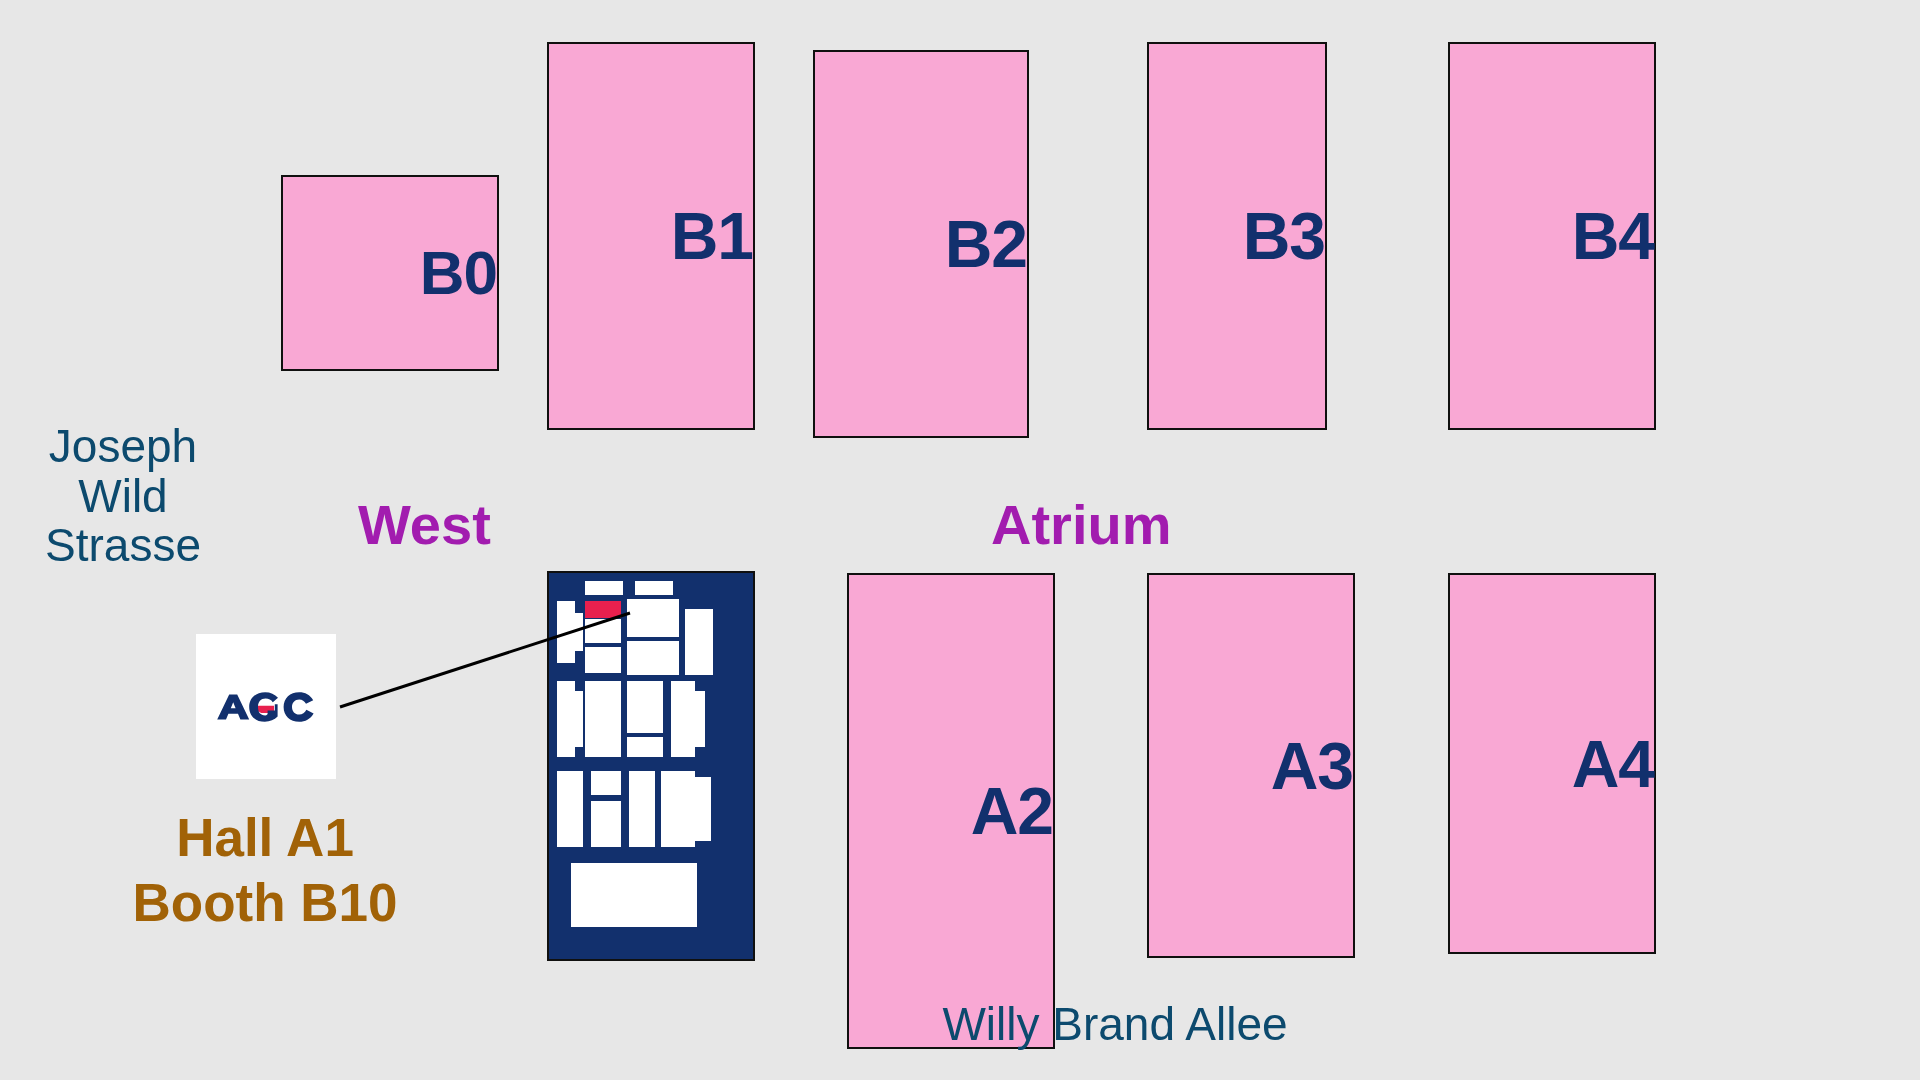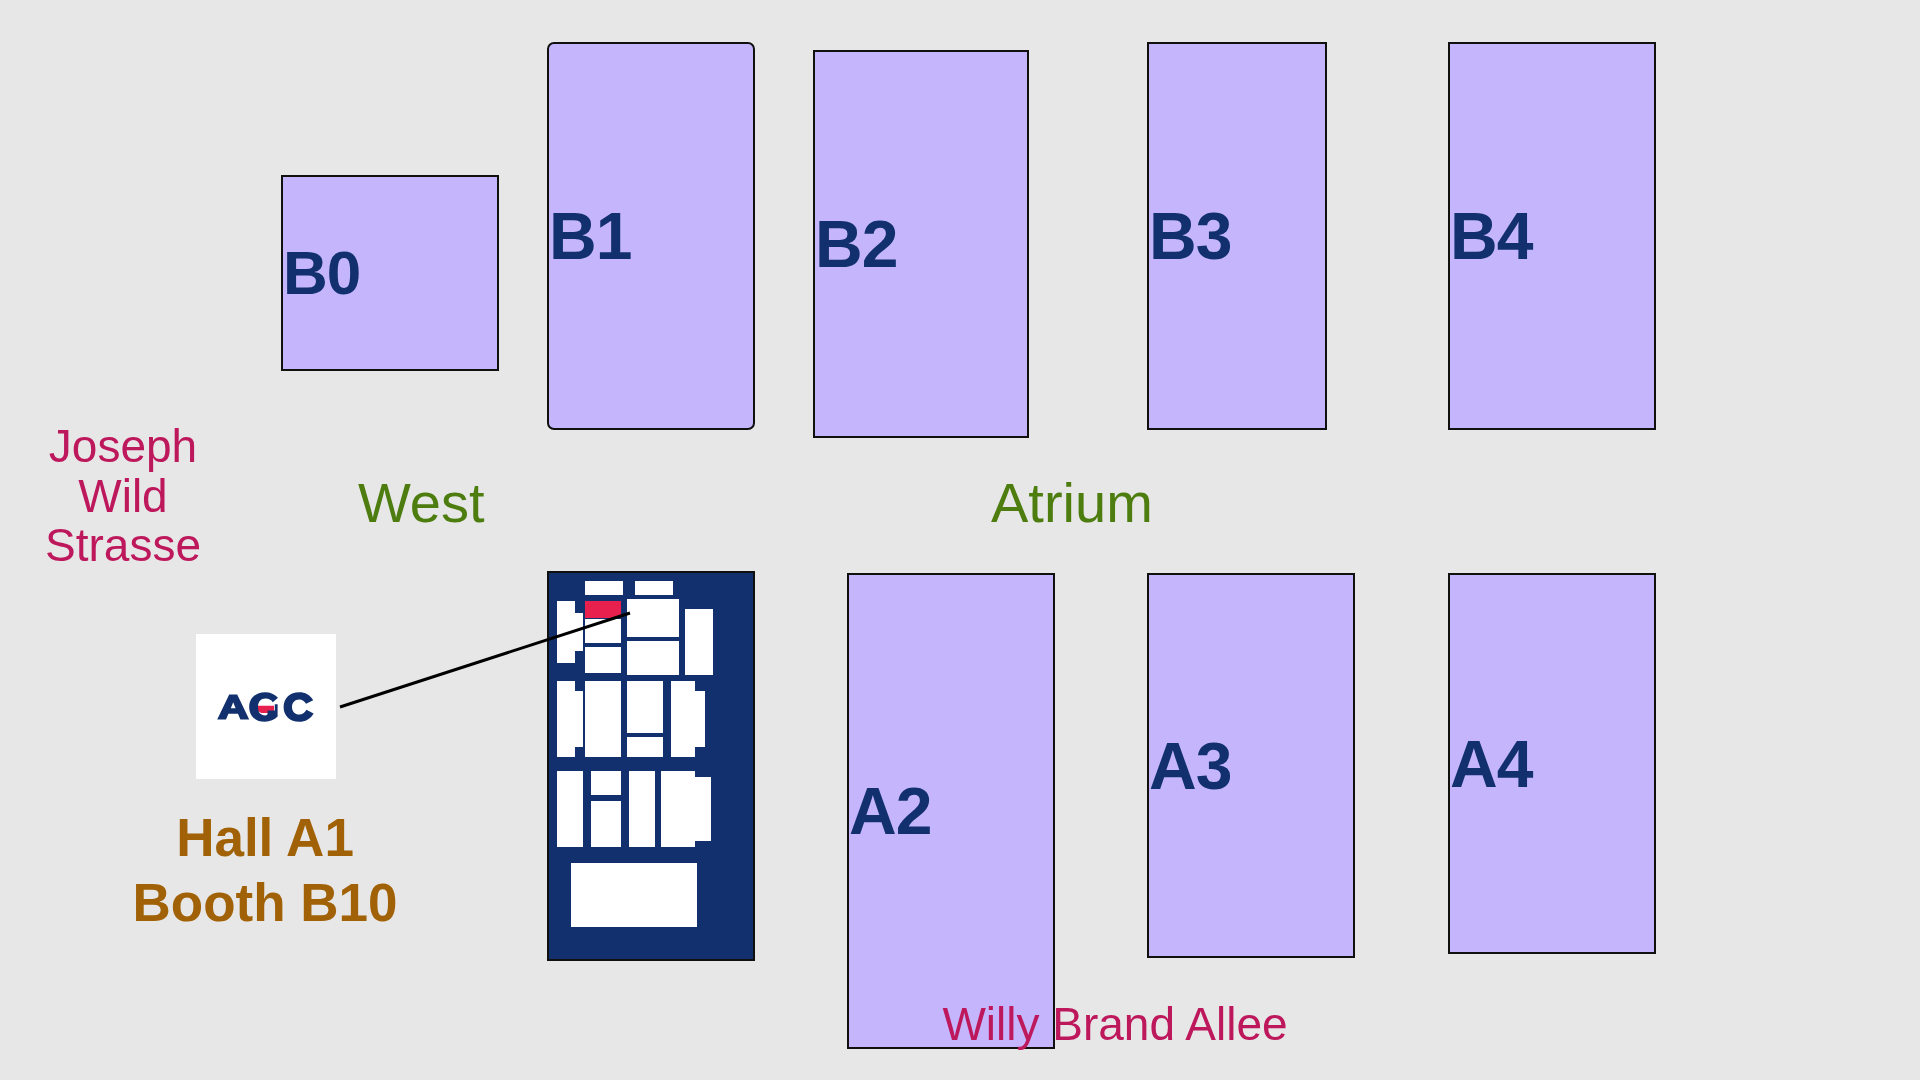--- a/index.html
+++ b/index.html
@@ -14,50 +14,51 @@
   #map-root {
     position: relative;
     width: 1920px;
     height: 1080px;
     background: #e7e7e7;
     overflow: hidden;
   }
   
   .hall-box {
     position: absolute;
-    background: #c4b5fd;
+    background: #f9a8d4;
     border: 2px solid #10100f;
     box-sizing: border-box;
     display: flex;
     align-items: center;
-    justify-content: flex-start;
+    justify-content: flex-end;
   }
   .hall-label {
     color: #12306d;
     font-weight: bold;
     font-size: 66px;
     letter-spacing: -1px;
     line-height: 1;
     user-select: none;
   }
   .hall-box.small .hall-label { font-size: 62px; }
 
   
   .area-label {
     position: absolute;
-    color: #4d7c0f;
-    font-weight: normal;
+    color: #a21caf;
+    font-weight: bold;
     font-size: 56px;
     line-height: 1;
     white-space: nowrap;
     user-select: none;
+    margin-top: 22px;
   }
   .street-label {
     position: absolute;
-    color: #be185d;
+    color: #0c4a6e;
     font-weight: normal;
     font-size: 46px;
     line-height: 1.08;
     user-select: none;
   }
   .street-label.centered { text-align: center; }
 
   
   #floorplan {
     position: absolute;
@@ -117,21 +118,21 @@
 </style>
 </head>
 <body>
 
 <div id="map-root">
 
   <div id="top-row-halls">
       <div class="hall-box small" style="left: 281px; top: 175px; width: 218px; height: 196px;">
         <span class="hall-label">B0</span>
       </div>
-      <div class="hall-box" style="left: 547px; top: 42px; width: 208px; height: 388px; border-radius: 7px;">
+      <div class="hall-box" style="left: 547px; top: 42px; width: 208px; height: 388px;">
         <span class="hall-label">B1</span>
       </div>
       <div class="hall-box" style="left: 813px; top: 42px; width: 216px; height: 388px; margin-top: 8px;">
         <span class="hall-label">B2</span>
       </div>
       <div class="hall-box" style="left: 1147px; top: 42px; width: 180px; height: 388px;">
         <span class="hall-label">B3</span>
       </div>
       <div class="hall-box" style="left: 1448px; top: 42px; width: 208px; height: 388px;">
         <span class="hall-label">B4</span>

